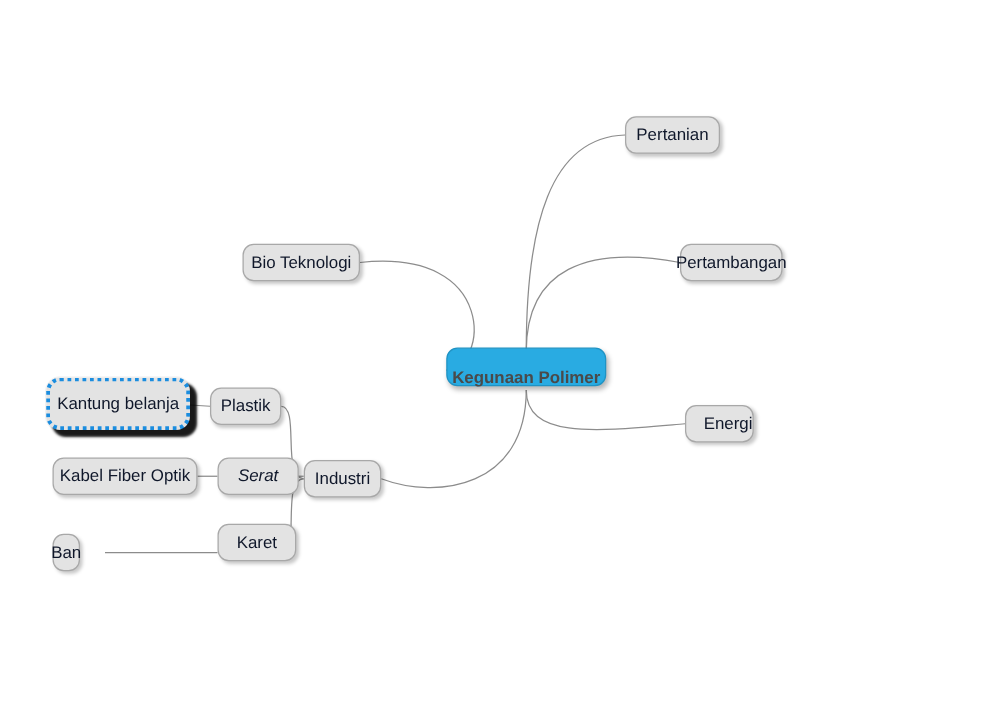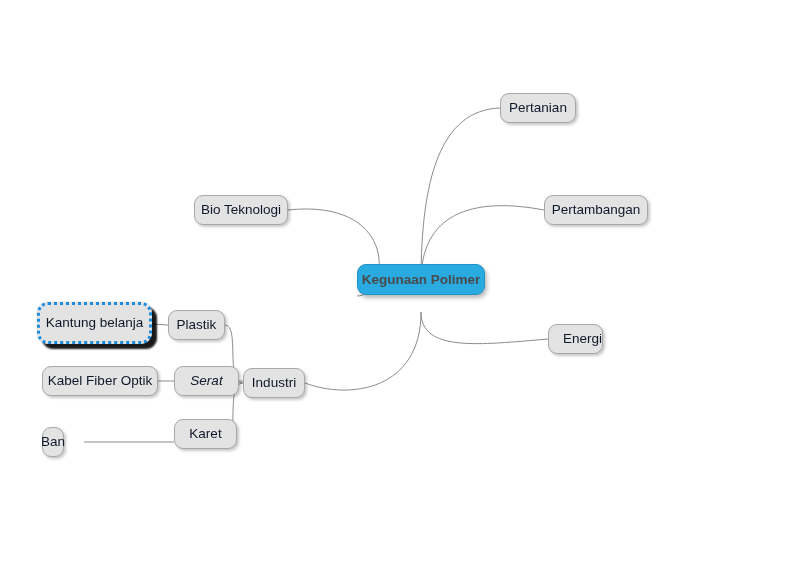--- a/index.html
+++ b/index.html
@@ -70,27 +70,27 @@
       <path d="M 421 312 C 421 352 478 345 548 339" fill="none" stroke="#8c8c8c" stroke-width="1"></path>
       <path d="M 357 296 C 390 296 400 198 288 210" fill="none" stroke="#8c8c8c" stroke-width="1"></path>
       <path d="M 421 312 C 421 390 350 400 305 383" fill="none" stroke="#8c8c8c" stroke-width="1"></path>
       <path d="M 243 383 C 225 383 240 325 225 325" fill="none" stroke="#8c8c8c" stroke-width="1"></path>
       <path d="M 243 381 L 225 381" fill="none" stroke="#8c8c8c" stroke-width="1"></path>
       <path d="M 243 383 C 225 383 240 442 226 442" fill="none" stroke="#8c8c8c" stroke-width="1"></path>
       <path d="M 168 325 L 152 324" fill="none" stroke="#8c8c8c" stroke-width="1"></path>
       <path d="M 174 381 L 158 381" fill="none" stroke="#8c8c8c" stroke-width="1"></path>
       <path d="M 174 442 L 84 442" fill="none" stroke="#8c8c8c" stroke-width="1"></path>
     </svg>
-<div class="node central" style="left: 357px; top: 264px; width: 128px; height: 31px;">
+<div class="node central" style="left: 357px; top: 278px; width: 128px; height: 31px; align-items: flex-end;">
       <span class="node-label">Kegunaan Polimer</span>
     </div>
     <div class="node" style="left: 500px; top: 93px; width: 76px; height: 30px;">
       <span class="node-label">Pertanian</span>
     </div>
-    <div class="node" style="left: 544px; top: 195px; width: 104px; height: 30px;">
+    <div class="node" style="left: 544px; top: 195px; width: 82px; height: 30px;">
       <span class="node-label">Pertambangan</span>
     </div>
     <div class="node" style="left: 548px; top: 324px; width: 55px; height: 30px; justify-content: flex-end;">
       <span class="node-label">Energi</span>
     </div>
     <div class="node" style="left: 194px; top: 195px; width: 94px; height: 30px;">
       <span class="node-label">Bio Teknologi</span>
     </div>
     <div class="node" style="left: 243px; top: 368px; width: 62px; height: 30px;">
       <span class="node-label">Industri</span>

